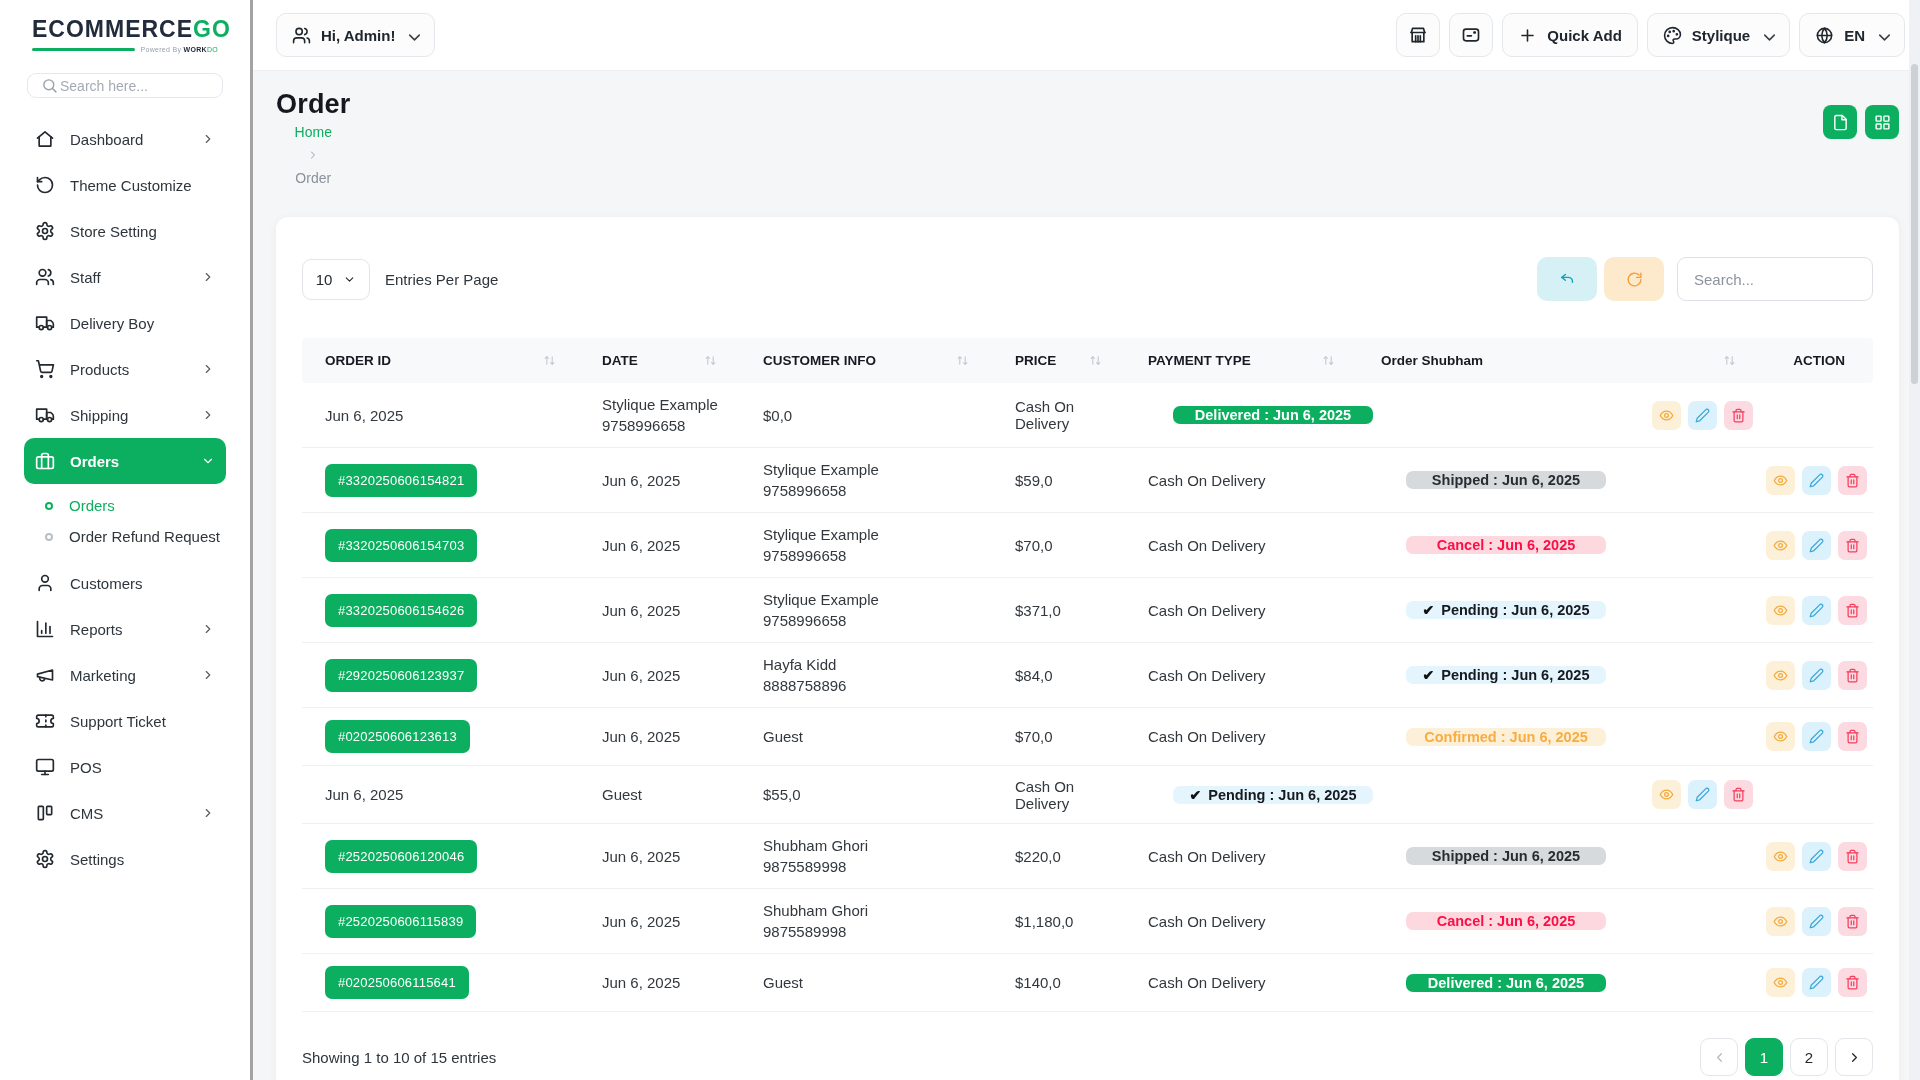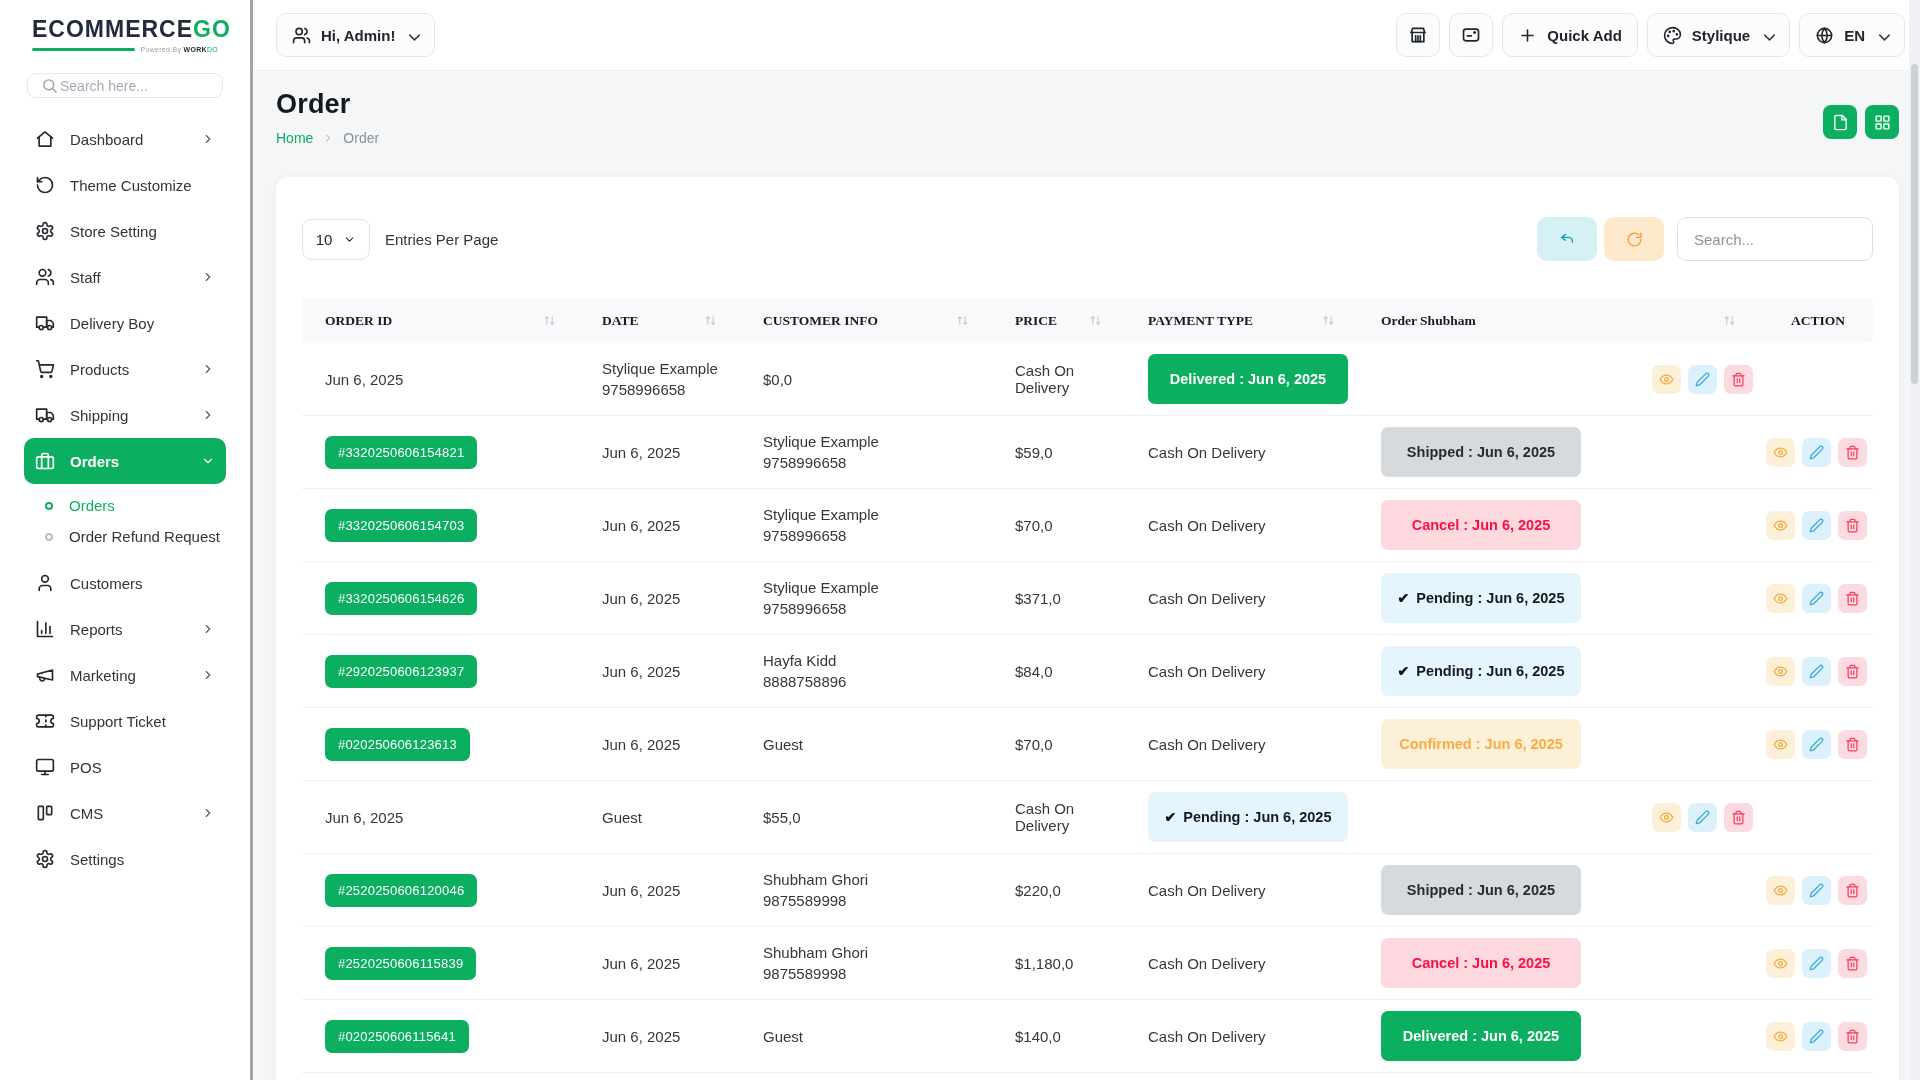--- a/index.html
+++ b/index.html
@@ -53,21 +53,21 @@
   .chip svg { width:19px; height:19px; }
   .chip .chev { width:14px; height:14px; color:#3a4148; }
   .tb-right { display:flex; align-items:center; gap:9px; }
   .icon-chip { width:44px; height:44px; display:flex; align-items:center; justify-content:center;
     border:1px solid #e4e7eb; background:#fcfcfd; border-radius:10px; cursor:pointer; color:#20262d; }
   .icon-chip svg { width:20px; height:20px; }
 
   .content { flex:1; padding:18px 28px 0 23px; overflow:hidden; }
   .page-head { display:flex; justify-content:space-between; align-items:flex-start; }
   .page-title { margin:0; font-size:27px; font-weight:700; color:#15191f; letter-spacing:.2px; }
-  .breadcrumb { display:flex; align-items:center; gap:9px; margin-top:10px; font-size:14px; }
+  .breadcrumb { display:flex; align-items:center; gap:9px; margin-top:4px; font-size:14px;flex-direction:column; }
   .bc-home { color:#0caf60; cursor:pointer; }
   .bc-sep { width:12px; height:12px; color:#9aa0aa; }
   .bc-cur { color:#8b919b; }
   .head-actions { display:flex; gap:8px; margin-top:16px; }
   .btn-sq { width:34px; height:34px; border-radius:8px; background:#0caf60; color:#fff;
     display:flex; align-items:center; justify-content:center; cursor:pointer; border:none; }
   .btn-sq svg { width:17px; height:17px; }
 
   .card { margin-top:31px; background:#fff; border-radius:12px;
     box-shadow:0 1px 10px rgba(26,32,44,.05); padding:40px 26px 28px; }
@@ -85,33 +85,33 @@
   .btn-undo { background:#d5f1f5; color:#13a3ba; }
   .btn-refresh { background:#fdeacd; color:#f79d3c; margin-left:7px; }
   .tbl-search { margin-left:13px; width:196px; height:44px; border:1px solid #dde1e6;
     border-radius:9px; padding:0 16px; font-size:15px; color:#5b636d; outline:none;
     font-family:"Liberation Sans", sans-serif; }
   .tbl-search::placeholder { color:#8d939d; }
 
   
   .tbl { --cols:277px 161px 252px 133px 233px 401px 1fr; width:100%; }
   .thead { display:grid; grid-template-columns:var(--cols); background:#f8f9fb; height:45px;
-    align-items:center; border-radius:4px;font-family:Liberation Serif, serif; }
+    align-items:center; border-radius:4px; }
   .hcell { display:flex; align-items:center; justify-content:space-between;
     padding:0 22px 0 23px; font-size:13.5px; font-weight:700; color:#171b21; white-space:nowrap; }
   .hcell .sort { width:15px; height:13px; color:#c3c8cf; }
   .hcell.right { justify-content:flex-end; padding-right:28px; }
   .tr { display:grid; grid-template-columns:var(--cols); align-items:center;
     border-bottom:1px solid #eef0f3; padding:11px 0; min-height:58px; font-size:15px; color:#32383e; }
   .cell { padding-left:23px; }
   .badge-id { display:inline-block; background:#0caf60; color:#fff; font-size:13px;
     font-weight:500; padding:9px 13px; border-radius:7px; letter-spacing:.2px; cursor:pointer; }
   .cust-name, .cust-phone { line-height:21px; }
-  .status-badge { width:200px; height:50px; border-radius:7px; display:flex; align-items:center;
-    justify-content:center; gap:7px; font-size:14.5px; font-weight:600; cursor:default; }
+  .status-badge { width:200px; height:18px; border-radius:7px; display:flex; align-items:center;
+    justify-content:center; gap:7px; font-size:14.5px; font-weight:600; cursor:default;margin-left:25px; }
   .status-badge .chk { font-size:14px; font-weight:900; color:#111; }
   .st-delivered { background:#0caf60; color:#fff; }
   .st-shipped   { background:#d7dadd; color:#272c31; }
   .st-cancel    { background:#fdd8df; color:#fb0f47; }
   .st-pending   { background:#e4f5fe; color:#16191d; }
   .st-confirmed { background:#fdf0d8; color:#f8ac41; }
   .cell-action { display:flex; justify-content:flex-end; padding-right:6px; }
   .act { width:29px; height:29px; border:none; border-radius:7px; margin-left:7px;
     display:flex; align-items:center; justify-content:center; cursor:pointer; }
   .act svg { width:15px; height:15px; }

